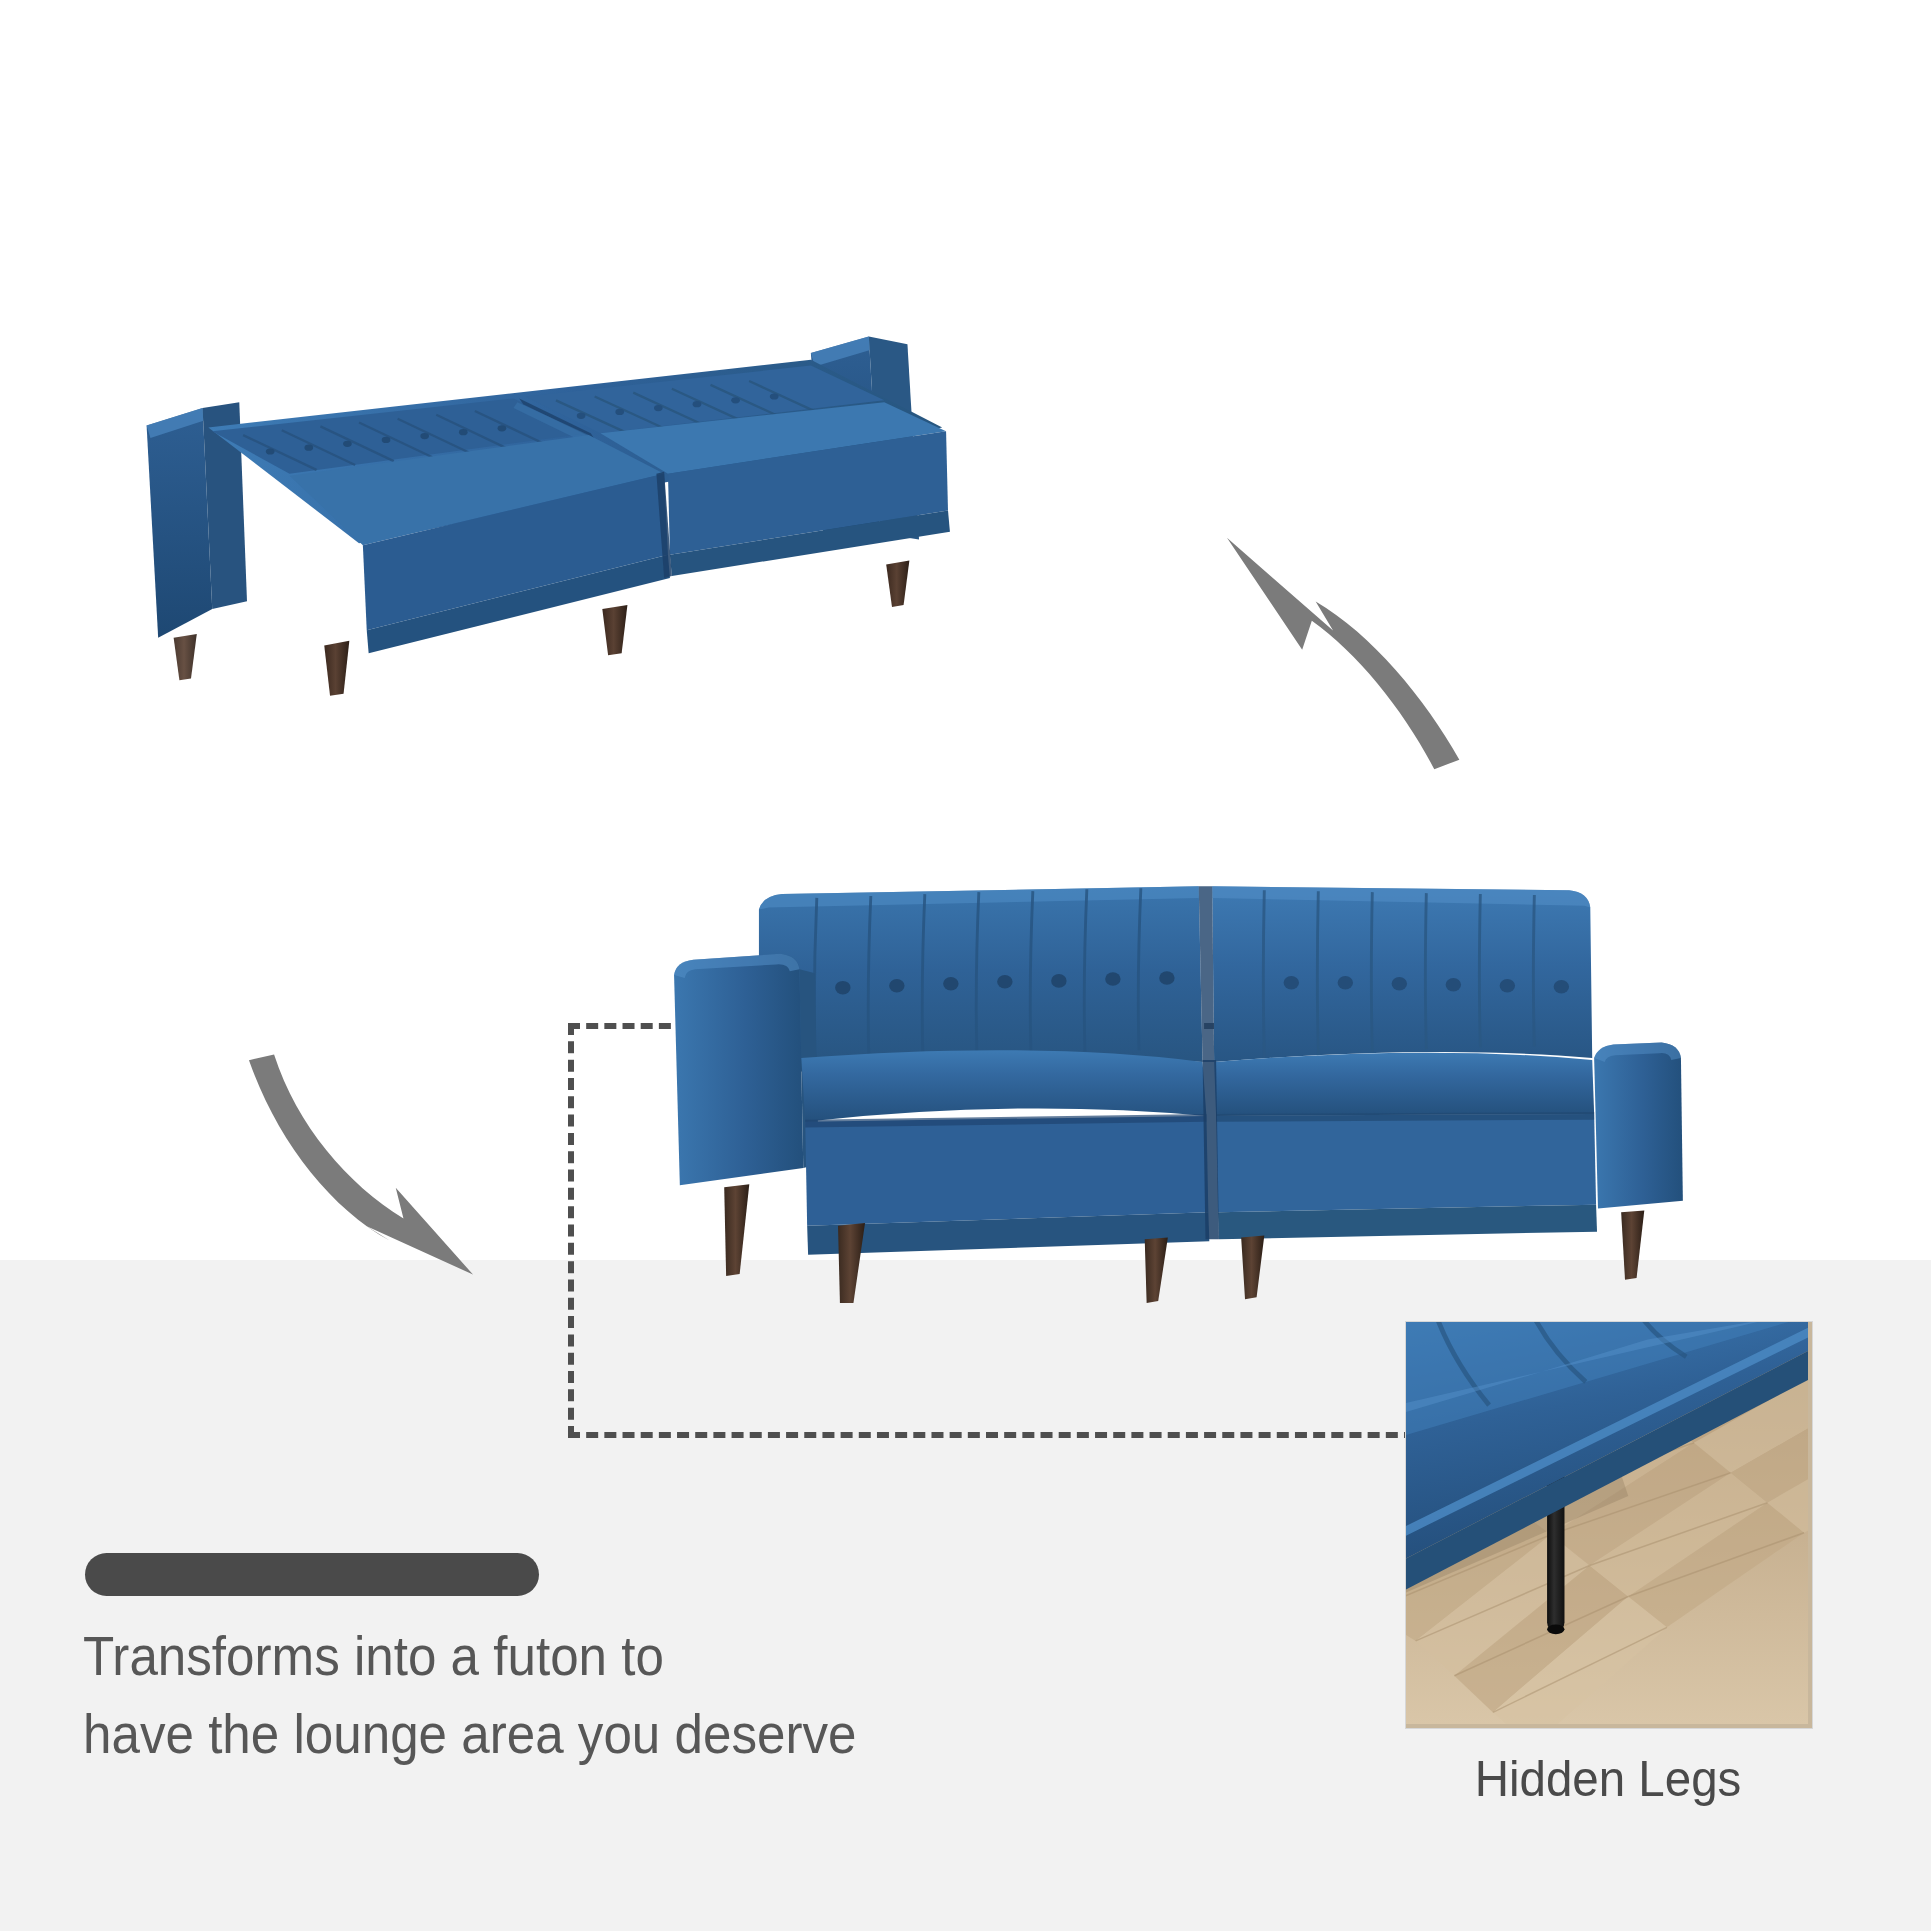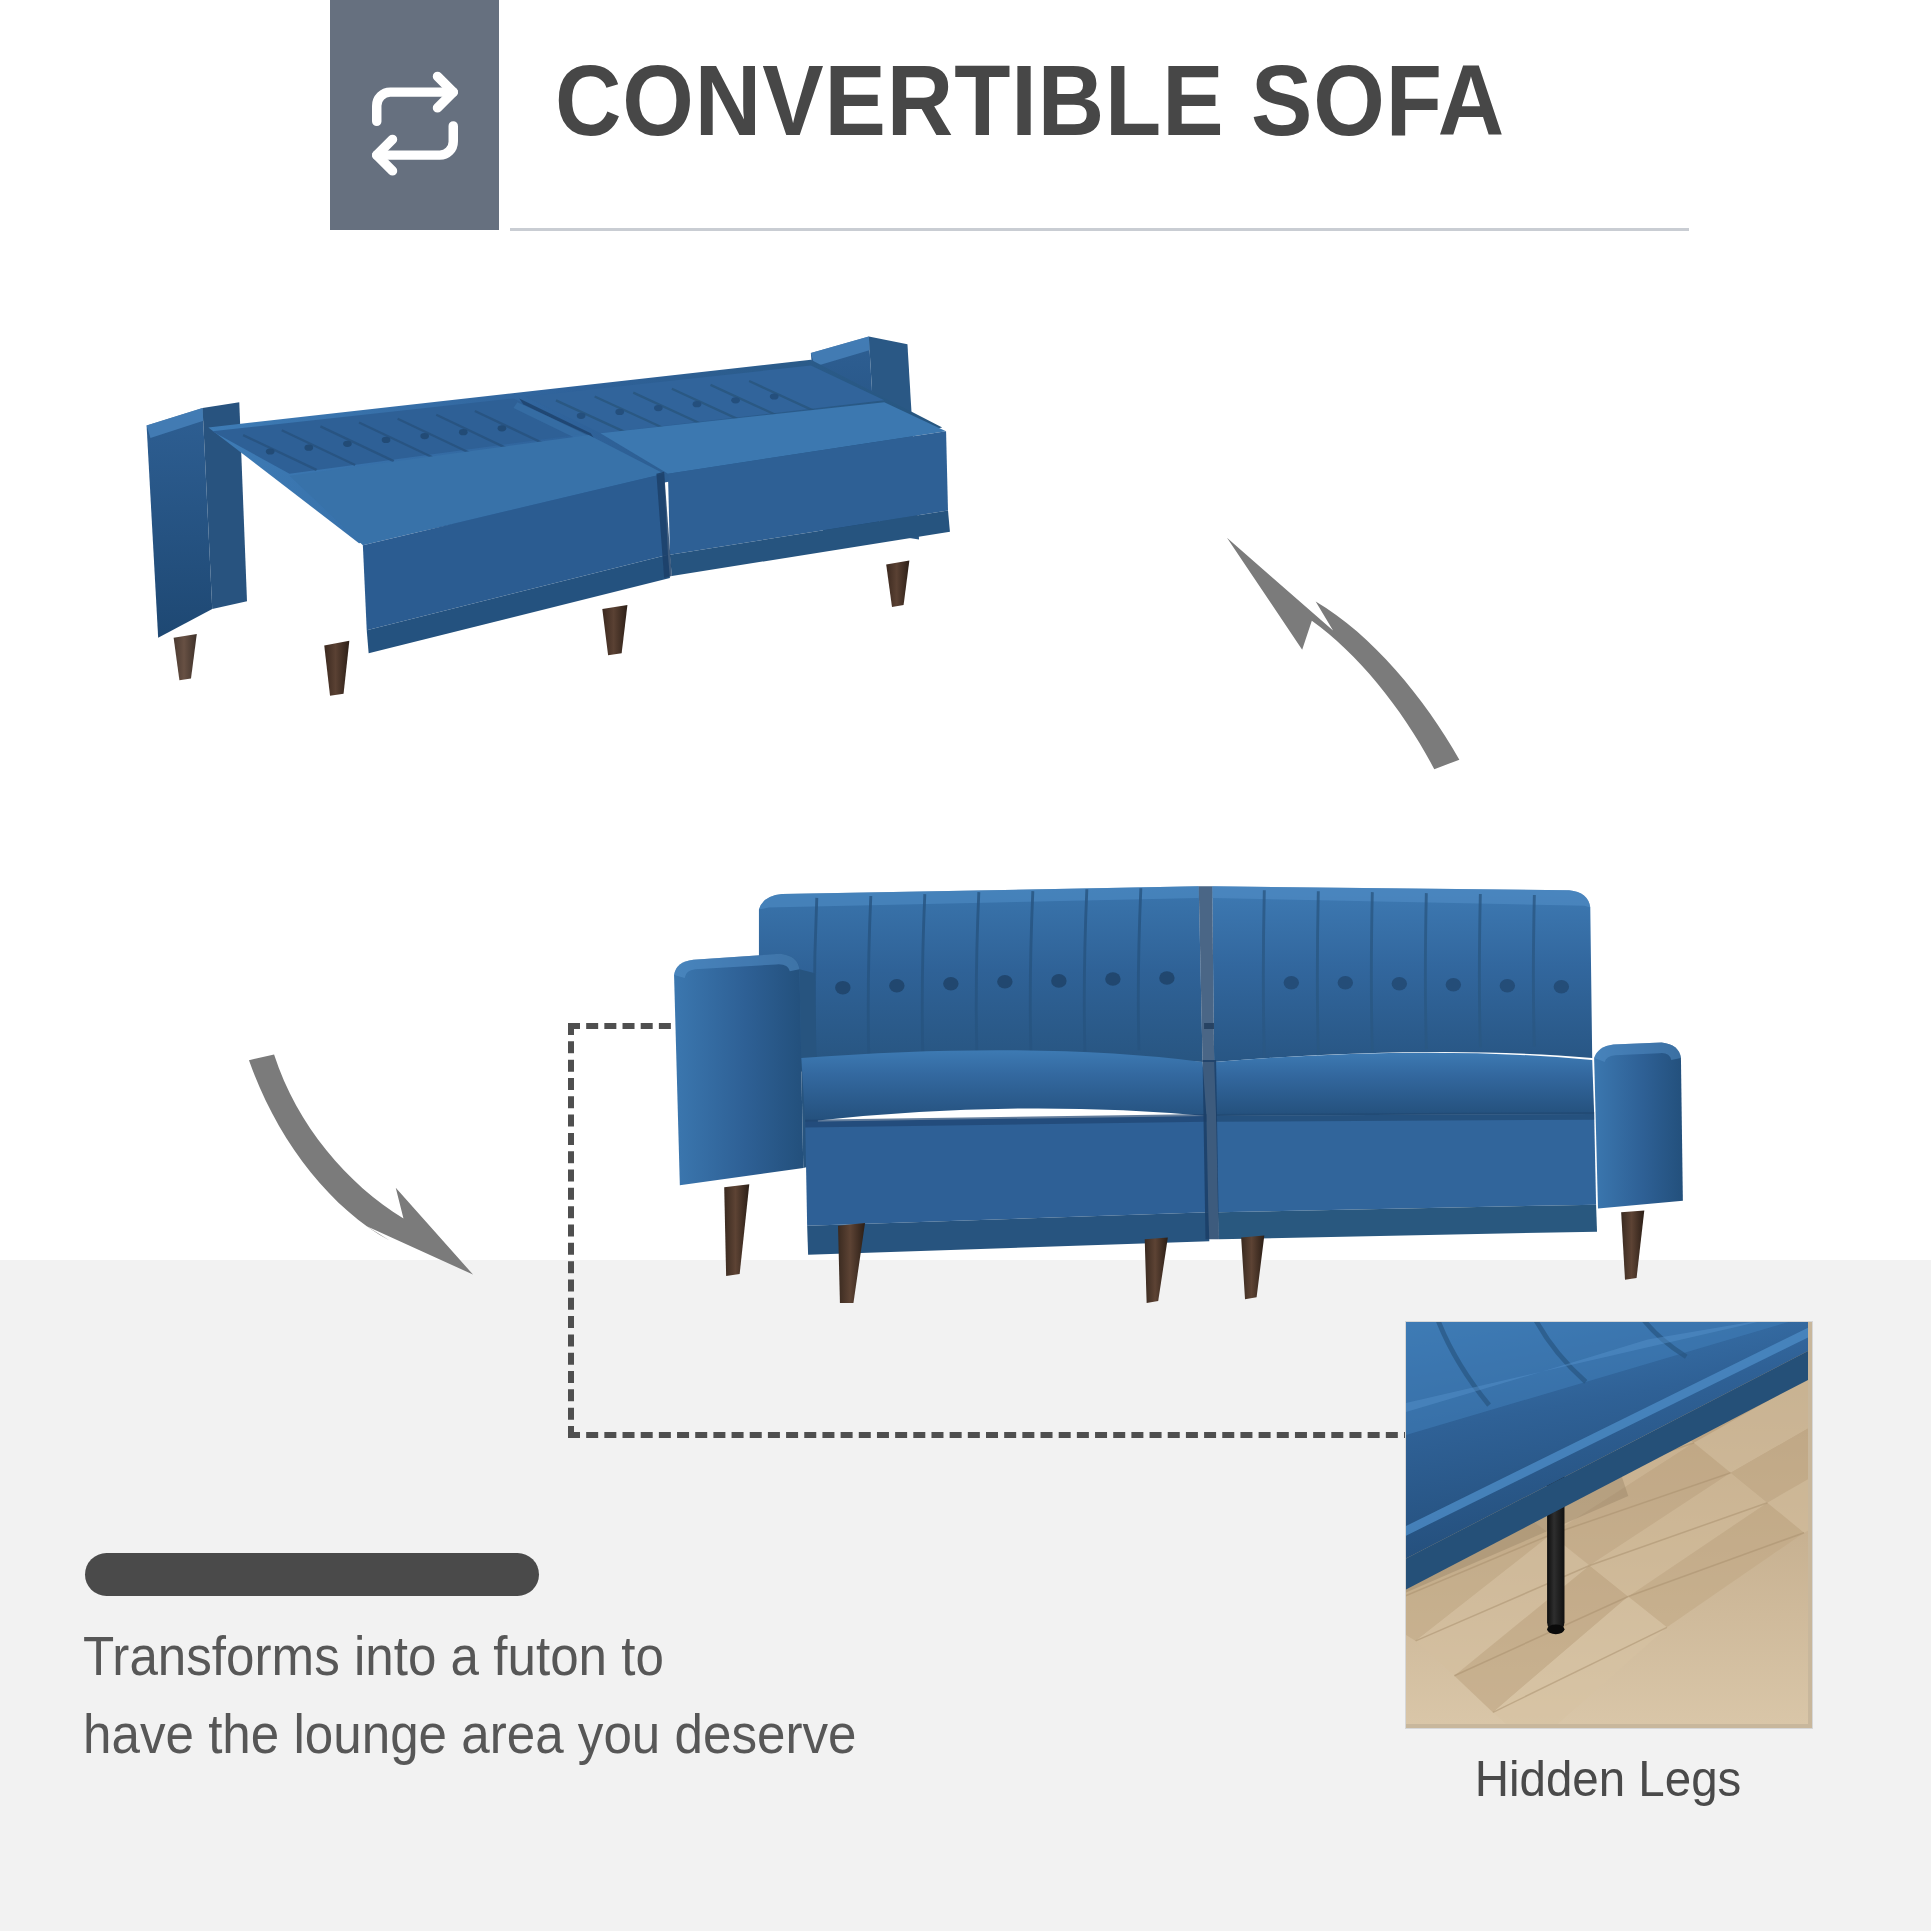--- a/index.html
+++ b/index.html
@@ -93,34 +93,20 @@
     transform-origin:center top;
   }
 </style>
 </head>
 <body>
 
 <div class="page">
 
   <div class="lower-band"></div>
 
-  <div class="header">
-
-    <div class="header-iconbox">
-      <svg width="108" height="108" viewBox="0 0 24 24" fill="none" stroke="#ffffff" stroke-width="2.1" stroke-linecap="round" stroke-linejoin="round">
-        <polyline points="17 1.5 20.5 5 17 8.5"></polyline>
-        <path d="M3.5 11.5V8a3 3 0 0 1 3-3h14"></path>
-        <polyline points="7 22.5 3.5 19 7 15.5"></polyline>
-        <path d="M20.5 12.5V16a3 3 0 0 1-3 3h-14"></path>
-      </svg>
-    </div>
-
-    <div class="header-title">CONVERTIBLE SOFA</div>
-    <div class="header-rule"></div>
-  </div>
 
   <div class="art" style="left:135px;top:319px;width:869px;height:406px;">
     <svg width="869" height="406" viewBox="0 0 900 420">
       <defs>
         <linearGradient id="velvA" x1="0" y1="0" x2="0" y2="1">
           <stop offset="0%" stop-color="#3b79b2"></stop>
           <stop offset="55%" stop-color="#2f5f94"></stop>
           <stop offset="100%" stop-color="#24517f"></stop>
         </linearGradient>
         <linearGradient id="velvB" x1="0" y1="0" x2="1" y2="0">

